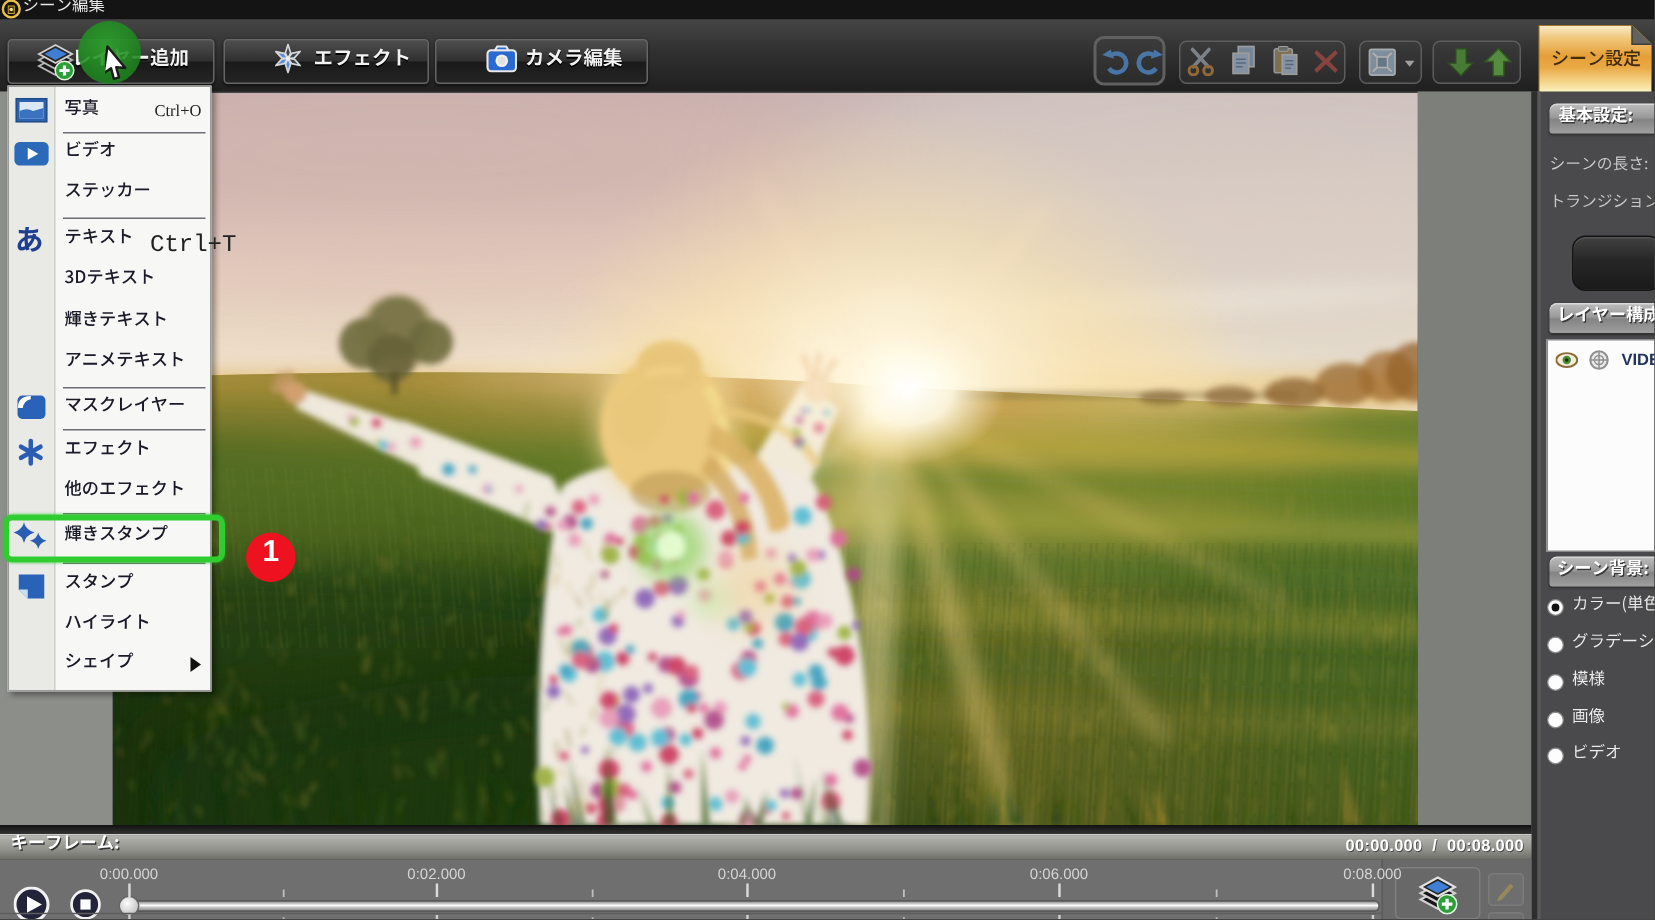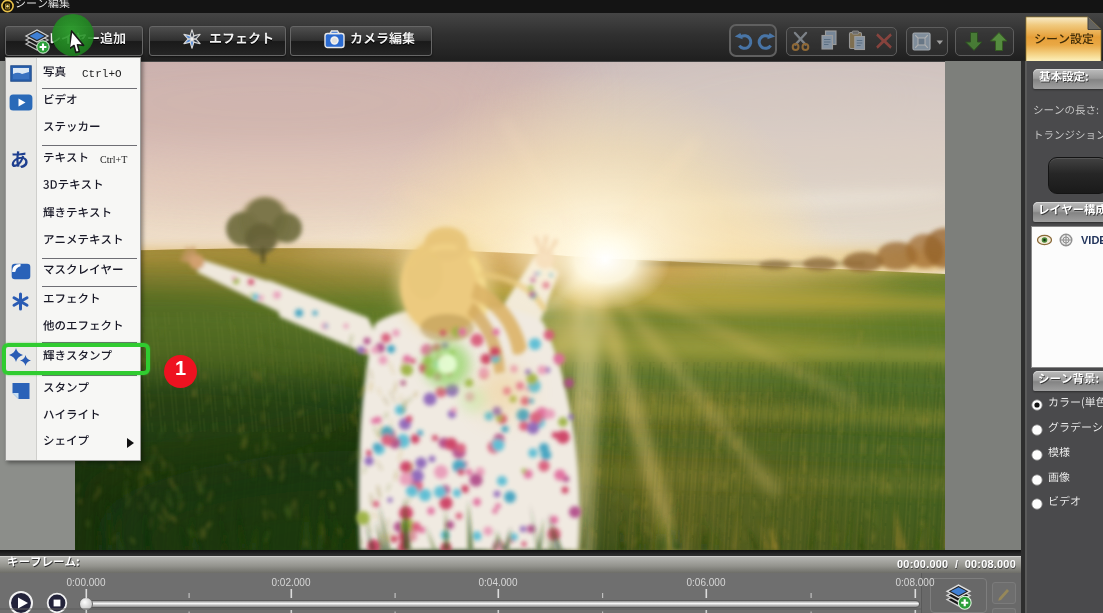--- a/index.html
+++ b/index.html
@@ -1141,22 +1141,22 @@
       </svg></div>
     <div style="position:absolute;left:43px;top:381px"><svg width="46" height="14" viewBox="0 0 46 14" style="overflow:visible">
         <path transform="translate(0,10.7)" d="M9.4 -7.7 8.6 -8.3C8.4 -8.2 8.1 -8.2 7.6 -8.2C7.2 -8.2 3.9 -8.2 3.4 -8.2C3.0 -8.2 2.3 -8.2 2.1 -8.3V-7.0C2.3 -7.0 2.9 -7.0 3.4 -7.0C3.8 -7.0 7.1 -7.0 7.6 -7.0C7.3 -6.1 6.5 -4.9 5.8 -4.0C4.6 -2.7 2.9 -1.3 1.0 -0.6L2.0 0.4C3.6 -0.4 5.2 -1.6 6.4 -3.0C7.5 -1.9 8.7 -0.6 9.4 0.4L10.4 -0.5C9.7 -1.4 8.3 -2.9 7.2 -3.9C8.0 -4.9 8.6 -6.2 9.0 -7.1C9.1 -7.3 9.3 -7.6 9.4 -7.7Z M17.8 -9.1 16.5 -9.5C16.4 -9.1 16.2 -8.7 16.1 -8.4C15.5 -7.4 14.4 -5.8 12.4 -4.5L13.4 -3.8C14.6 -4.6 15.7 -5.7 16.4 -6.8H20.0C19.8 -5.9 19.3 -4.8 18.6 -3.9C17.8 -4.4 17.0 -4.9 16.3 -5.3L15.5 -4.5C16.2 -4.1 17.0 -3.5 17.8 -2.9C16.8 -1.9 15.5 -0.9 13.5 -0.3L14.5 0.6C16.4 -0.1 17.8 -1.1 18.8 -2.2C19.3 -1.8 19.7 -1.5 20.0 -1.2L20.9 -2.2C20.5 -2.5 20.1 -2.8 19.6 -3.2C20.4 -4.3 21.0 -5.6 21.4 -6.6C21.4 -6.9 21.6 -7.2 21.7 -7.4L20.7 -7.9C20.5 -7.9 20.2 -7.8 19.9 -7.8H17.1L17.2 -8.0C17.4 -8.3 17.6 -8.7 17.8 -9.1Z M25.7 -8.6 24.8 -7.7C25.7 -7.1 27.1 -5.8 27.7 -5.2L28.6 -6.2C28.0 -6.8 26.5 -8.0 25.7 -8.6ZM24.5 -0.9 25.3 0.3C27.0 -0.0 28.5 -0.7 29.7 -1.4C31.5 -2.5 32.9 -4.1 33.7 -5.6L33.0 -6.8C32.3 -5.3 30.9 -3.6 29.0 -2.5C27.9 -1.8 26.4 -1.2 24.5 -0.9Z M43.8 -8.3C43.8 -8.7 44.1 -9.1 44.5 -9.1C44.9 -9.1 45.2 -8.7 45.2 -8.3C45.2 -7.9 44.9 -7.6 44.5 -7.6C44.1 -7.6 43.8 -7.9 43.8 -8.3ZM43.1 -8.3C43.1 -8.2 43.2 -8.1 43.2 -8.0C43.0 -8.0 42.8 -8.0 42.7 -8.0C42.1 -8.0 37.9 -8.0 37.1 -8.0C36.7 -8.0 36.2 -8.1 35.9 -8.1V-6.8C36.2 -6.8 36.6 -6.8 37.1 -6.8C37.9 -6.8 42.1 -6.8 42.8 -6.8C42.6 -5.8 42.1 -4.3 41.3 -3.3C40.4 -2.1 39.1 -1.1 36.8 -0.6L37.8 0.5C39.9 -0.1 41.3 -1.3 42.4 -2.6C43.3 -3.8 43.8 -5.7 44.1 -6.8L44.2 -7.0C44.3 -7.0 44.4 -7.0 44.5 -7.0C45.2 -7.0 45.8 -7.6 45.8 -8.3C45.8 -9.1 45.2 -9.7 44.5 -9.7C43.7 -9.7 43.1 -9.1 43.1 -8.3Z" fill="#1a1a28"></path>
       </svg></div>
     <div style="position:absolute;left:43px;top:407.5px"><svg width="58" height="14" viewBox="0 0 58 14" style="overflow:visible">
         <path transform="translate(0,10.7)" d="M2.5 -3.7C2.1 -2.7 1.5 -1.5 0.7 -0.6L2.0 -0.0C2.6 -0.9 3.3 -2.2 3.7 -3.2C4.1 -4.4 4.5 -6.0 4.7 -6.8C4.7 -7.0 4.9 -7.5 4.9 -7.8L3.6 -8.0C3.5 -6.6 3.0 -4.9 2.5 -3.7ZM8.2 -4.1C8.7 -2.8 9.1 -1.3 9.4 -0.1L10.8 -0.5C10.5 -1.6 9.8 -3.4 9.4 -4.5C8.9 -5.6 8.2 -7.3 7.7 -8.2L6.5 -7.8C7.0 -6.9 7.7 -5.3 8.2 -4.1Z M12.4 -4.3 12.9 -3.2C14.5 -3.6 16.0 -4.3 17.2 -4.9V-0.9C17.2 -0.5 17.1 0.2 17.1 0.4H18.5C18.5 0.2 18.5 -0.5 18.5 -0.9V-5.7C19.6 -6.5 20.7 -7.3 21.6 -8.2L20.6 -9.1C19.8 -8.2 18.6 -7.1 17.4 -6.4C16.1 -5.6 14.4 -4.8 12.4 -4.3Z M25.6 -8.7V-7.5C25.9 -7.5 26.4 -7.5 26.7 -7.5C27.4 -7.5 30.5 -7.5 31.2 -7.5C31.6 -7.5 32.0 -7.5 32.3 -7.5V-8.7C32.0 -8.6 31.6 -8.6 31.2 -8.6C30.5 -8.6 27.4 -8.6 26.7 -8.6C26.3 -8.6 25.9 -8.6 25.6 -8.7ZM33.2 -5.5 32.4 -6.0C32.3 -6.0 32.0 -5.9 31.7 -5.9C31.0 -5.9 26.5 -5.9 25.8 -5.9C25.5 -5.9 25.0 -5.9 24.6 -6.0V-4.8C25.0 -4.8 25.5 -4.8 25.8 -4.8C26.6 -4.8 31.1 -4.8 31.6 -4.8C31.4 -4.1 31.0 -3.2 30.4 -2.5C29.4 -1.6 28.0 -0.8 26.3 -0.5L27.2 0.6C28.7 0.1 30.2 -0.6 31.4 -1.9C32.2 -2.8 32.7 -4.0 33.1 -5.1C33.1 -5.2 33.2 -5.4 33.2 -5.5Z M35.4 -4.3 35.9 -3.2C37.5 -3.6 39.0 -4.3 40.2 -4.9V-0.9C40.2 -0.5 40.1 0.2 40.1 0.4H41.5C41.5 0.2 41.5 -0.5 41.5 -0.9V-5.7C42.6 -6.5 43.7 -7.3 44.6 -8.2L43.6 -9.1C42.8 -8.2 41.6 -7.1 40.4 -6.4C39.1 -5.6 37.4 -4.8 35.4 -4.3Z M49.8 -1.1C49.8 -0.6 49.7 0.0 49.7 0.4H51.1C51.0 0.0 51.0 -0.7 51.0 -1.1V-4.6C52.3 -4.2 54.1 -3.5 55.3 -2.8L55.9 -4.1C54.7 -4.6 52.5 -5.5 51.0 -5.9V-7.7C51.0 -8.1 51.0 -8.6 51.1 -9.0H49.7C49.7 -8.6 49.8 -8.1 49.8 -7.7C49.8 -6.7 49.8 -1.8 49.8 -1.1Z" fill="#1a1a28"></path>
       </svg></div>
     <div style="position:absolute;left:43px;top:434px"><svg width="46" height="14" viewBox="0 0 46 14" style="overflow:visible">
         <path transform="translate(0,10.7)" d="M3.5 -9.0 2.8 -8.0C3.6 -7.6 4.8 -6.8 5.4 -6.3L6.0 -7.3C5.5 -7.7 4.2 -8.6 3.5 -9.0ZM1.6 -0.8 2.3 0.4C3.3 0.2 4.9 -0.3 6.1 -1.0C8.0 -2.1 9.6 -3.6 10.6 -5.1L9.9 -6.3C9.0 -4.7 7.4 -3.2 5.5 -2.1C4.3 -1.4 2.9 -1.0 1.6 -0.8ZM1.7 -6.3 1.1 -5.4C1.8 -5.0 3.0 -4.2 3.7 -3.7L4.3 -4.8C3.8 -5.2 2.5 -6.0 1.7 -6.3Z M13.2 -1.0V0.2C13.5 0.1 13.8 0.1 14.1 0.1H20.5C20.7 0.1 21.0 0.1 21.3 0.2V-1.0C21.1 -1.0 20.8 -1.0 20.5 -1.0H17.8V-5.0H19.9C20.2 -5.0 20.5 -4.9 20.8 -4.9V-6.1C20.5 -6.0 20.2 -6.0 19.9 -6.0H14.7C14.4 -6.0 14.1 -6.0 13.8 -6.1V-4.9C14.1 -4.9 14.4 -5.0 14.7 -5.0H16.6V-1.0H14.1C13.8 -1.0 13.5 -1.0 13.2 -1.0Z M23.9 -4.3 24.4 -3.2C26.0 -3.6 27.5 -4.3 28.7 -4.9V-0.9C28.7 -0.5 28.6 0.2 28.6 0.4H30.0C30.0 0.2 30.0 -0.5 30.0 -0.9V-5.7C31.1 -6.5 32.2 -7.3 33.1 -8.2L32.1 -9.1C31.3 -8.2 30.1 -7.1 28.9 -6.4C27.6 -5.6 25.9 -4.8 23.9 -4.3Z M43.8 -8.3C43.8 -8.7 44.1 -9.1 44.5 -9.1C44.9 -9.1 45.2 -8.7 45.2 -8.3C45.2 -7.9 44.9 -7.6 44.5 -7.6C44.1 -7.6 43.8 -7.9 43.8 -8.3ZM43.1 -8.3C43.1 -8.2 43.2 -8.1 43.2 -8.0C43.0 -8.0 42.8 -8.0 42.7 -8.0C42.1 -8.0 37.9 -8.0 37.1 -8.0C36.7 -8.0 36.2 -8.1 35.9 -8.1V-6.8C36.2 -6.8 36.6 -6.8 37.1 -6.8C37.9 -6.8 42.1 -6.8 42.8 -6.8C42.6 -5.8 42.1 -4.3 41.3 -3.3C40.4 -2.1 39.1 -1.1 36.8 -0.6L37.8 0.5C39.9 -0.1 41.3 -1.3 42.4 -2.6C43.3 -3.8 43.8 -5.7 44.1 -6.8L44.2 -7.0C44.3 -7.0 44.4 -7.0 44.5 -7.0C45.2 -7.0 45.8 -7.6 45.8 -8.3C45.8 -9.1 45.2 -9.7 44.5 -9.7C43.7 -9.7 43.1 -9.1 43.1 -8.3Z" fill="#1a1a28"></path>
       </svg></div>
-    <div style="position:absolute;left:82px;top:68px;font-size:11px;color:#222;font-family:Liberation Mono, monospace">Ctrl+O</div>
-    <div style="position:absolute;left:100px;top:154px;font-size:10px;color:#222;font-family:Liberation Serif, serif">Ctrl+T</div>
+    <div style="position:absolute;left:103px;top:68px;font-size:11px;color:#222;font-family:Liberation Serif, serif">Ctrl+O</div>
+    <div style="position:absolute;left:100px;top:154px;font-size:16px;color:#222;font-family:Liberation Mono, monospace">Ctrl+T</div>
     <div style="position:absolute;left:42px;top:87.5px;width:95px;height:1px;background:#6e6e74"></div>
     <div style="position:absolute;left:42px;top:144.5px;width:95px;height:1px;background:#6e6e74"></div>
     <div style="position:absolute;left:42px;top:257.5px;width:95px;height:1px;background:#6e6e74"></div>
     <div style="position:absolute;left:42px;top:285.5px;width:95px;height:1px;background:#6e6e74"></div>
     <div style="position:absolute;left:42px;top:341.5px;width:95px;height:1px;background:#6e6e74"></div>
     <div style="position:absolute;left:42px;top:374.5px;width:95px;height:1px;background:#6e6e74"></div>
     <svg style="position:absolute;left:126px;top:438px" width="8" height="10" viewBox="0 0 8 10">
       <path d="M1 0 L8 5 L1 10 Z" fill="#111"></path>
     </svg>
     <svg style="position:absolute;left:10px;top:65px" width="22" height="17" viewBox="0 0 22 17">

